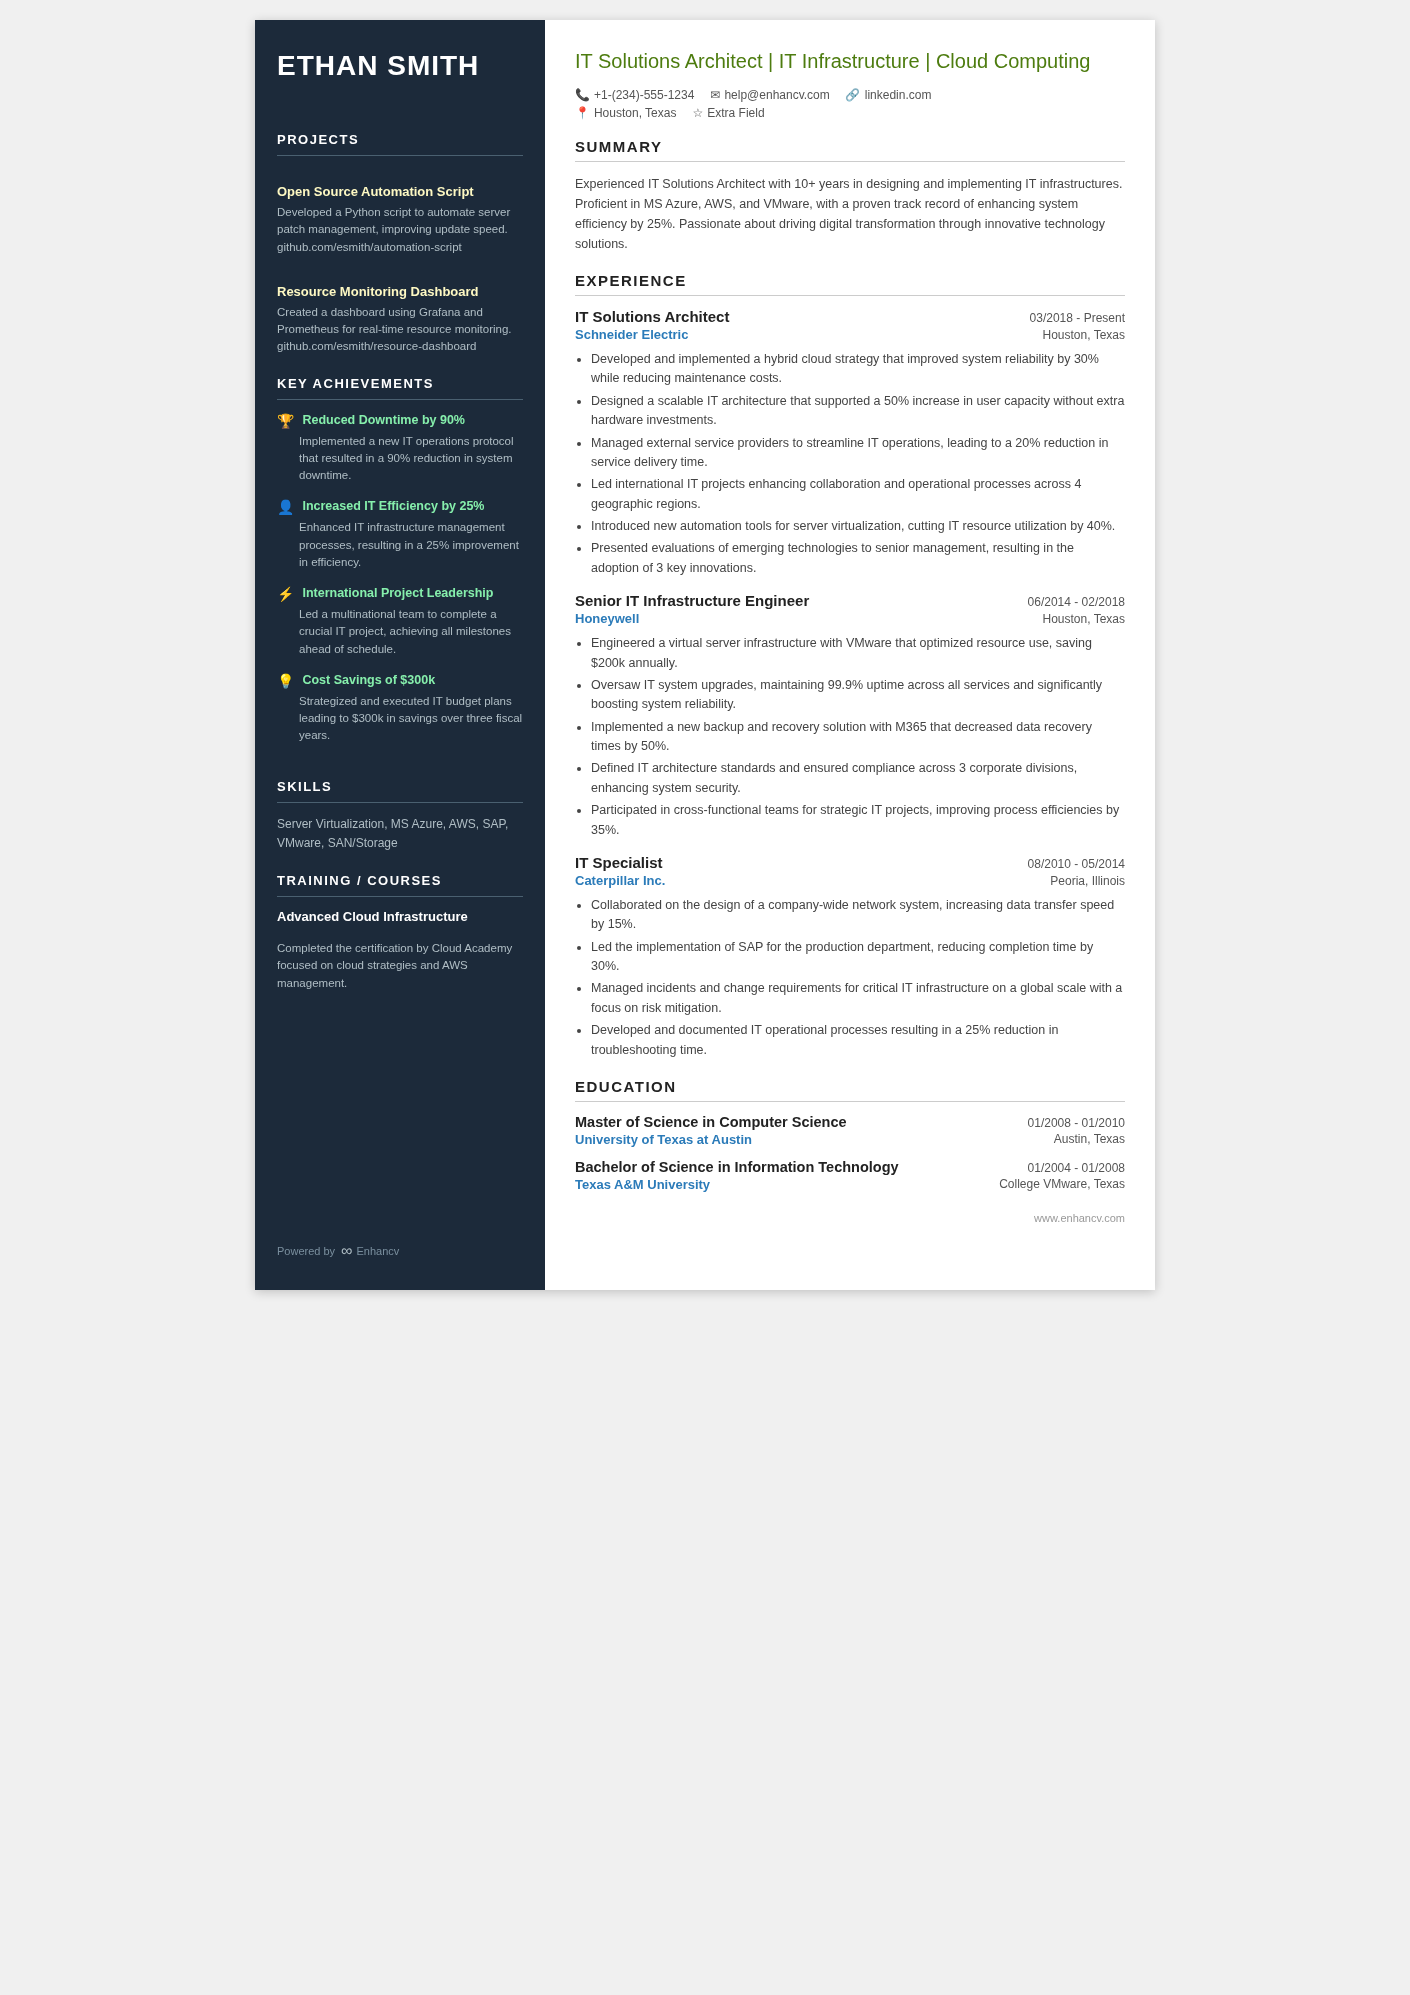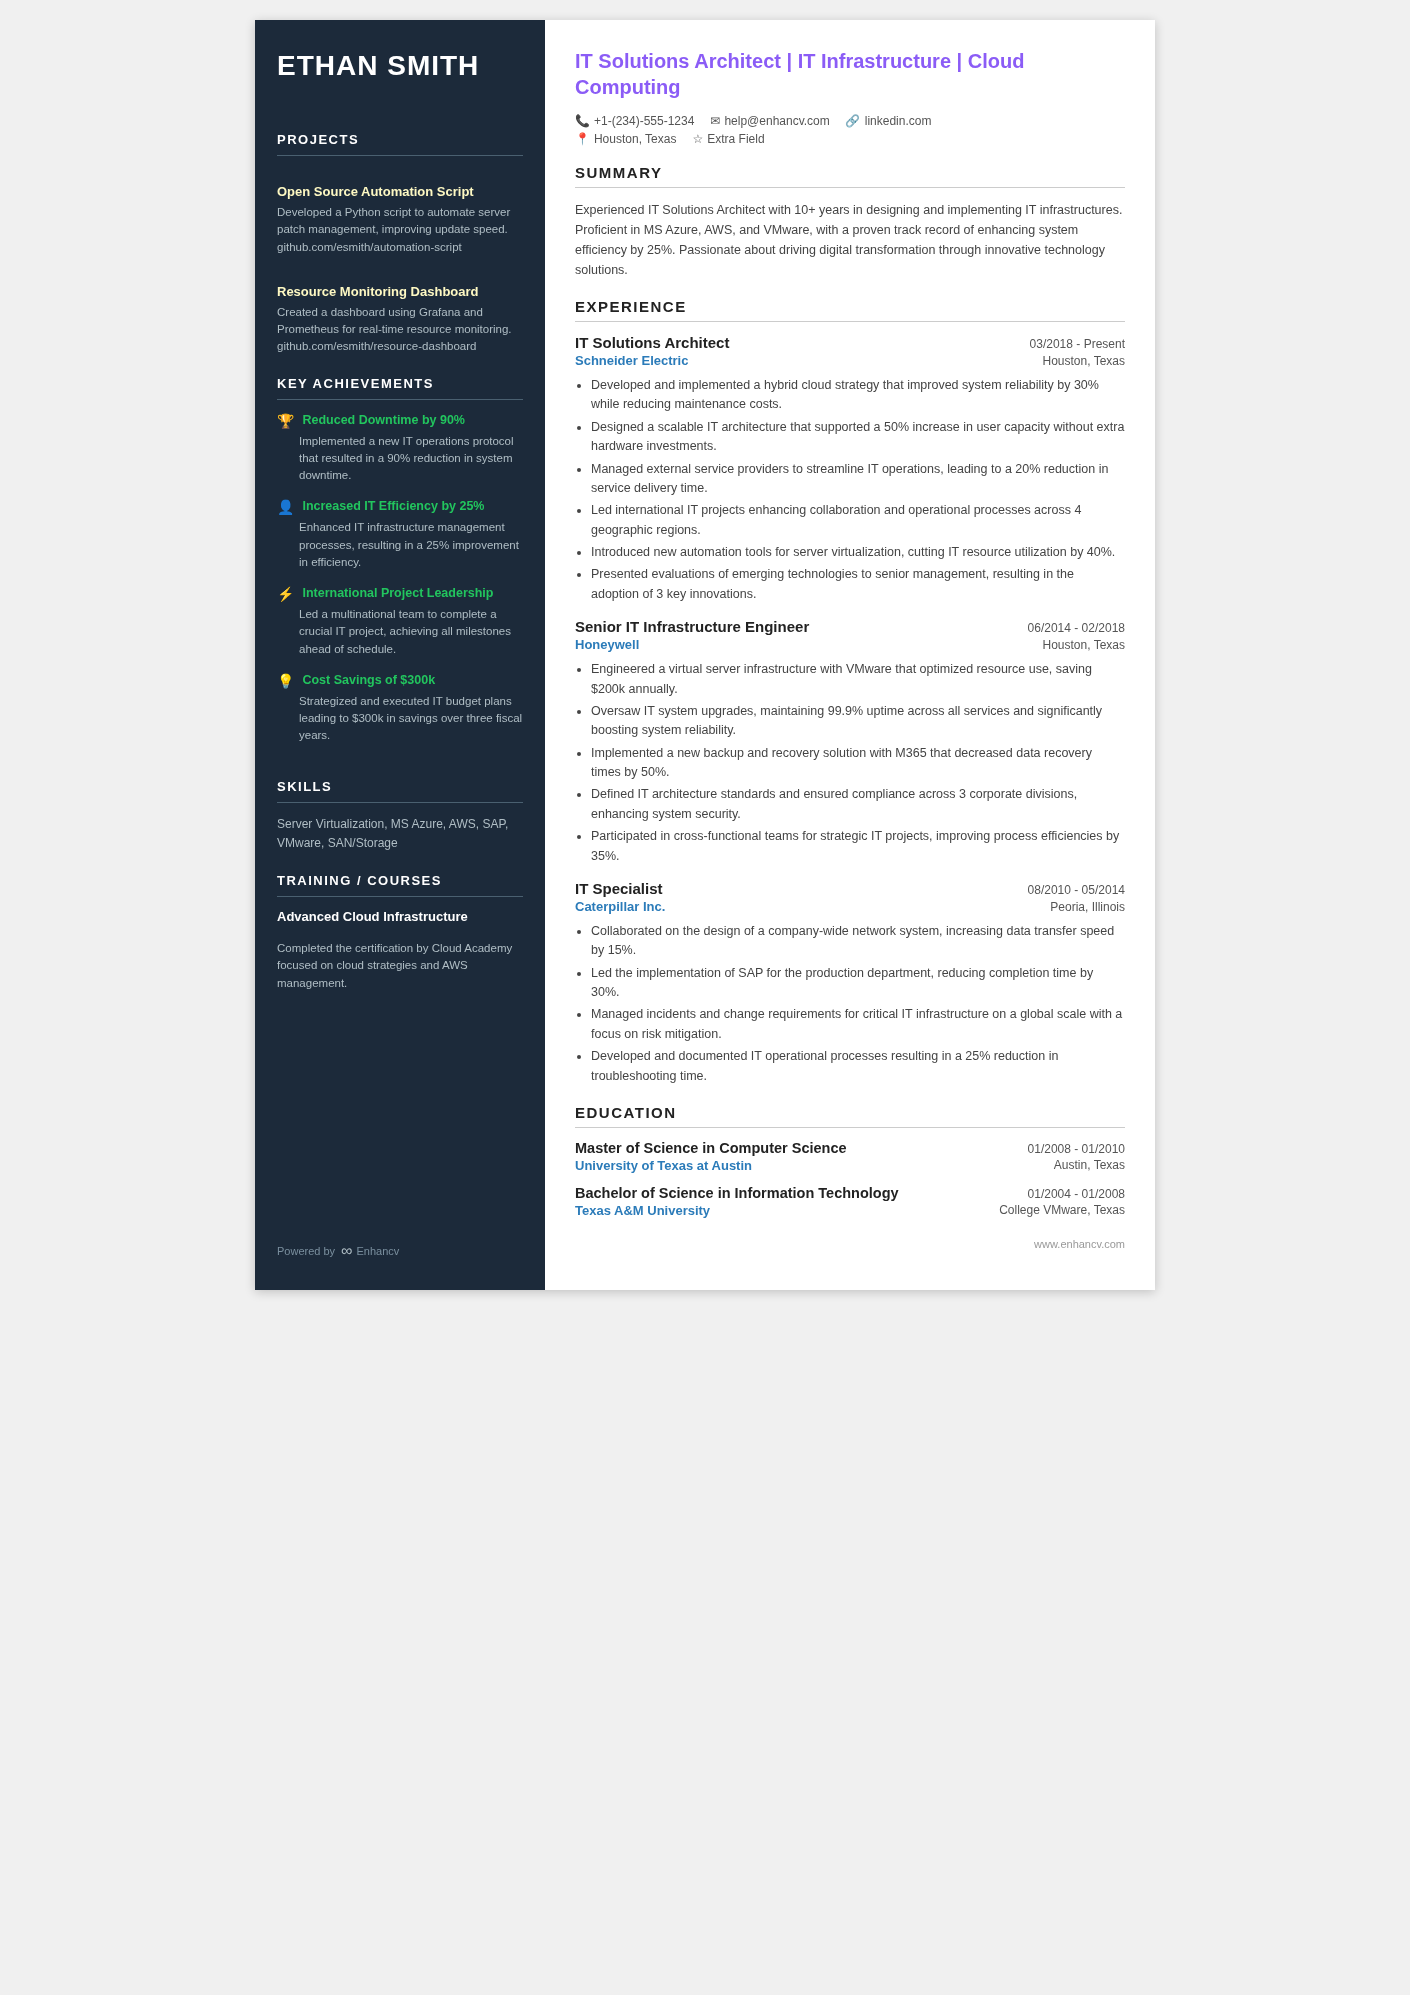--- a/index.html
+++ b/index.html
@@ -75,21 +75,21 @@
       gap: 8px;
       margin-bottom: 4px;
     }
     .achievement-icon {
       color: #7ecac3;
       font-size: 14px;
       margin-top: 1px;
       flex-shrink: 0;
     }
     .achievement-title {
-      color: #22c55e;
+      color: #86efac;
       font-weight: 700;
       font-size: 12.5px;
       line-height: 1.3;
     }
     .achievement-desc {
       font-size: 11.5px;
       color: #b0bec5;
       line-height: 1.5;
       padding-left: 22px;
     }
@@ -120,23 +120,23 @@
       display: flex;
       align-items: center;
       gap: 6px;
     }
     
     .main {
       flex: 1;
       padding: 28px 30px 30px 30px;
     }
     .main-job-title {
-      color: #8b5cf6;
+      color: #4d7c0f;
       font-size: 20px;
-      font-weight: 700;
+      font-weight: 400;
       line-height: 1.3;
       margin-bottom: 14px;
     }
     .contact-row {
       display: flex;
       flex-wrap: wrap;
       gap: 4px 16px;
       font-size: 12px;
       color: #555;
       margin-bottom: 4px;

